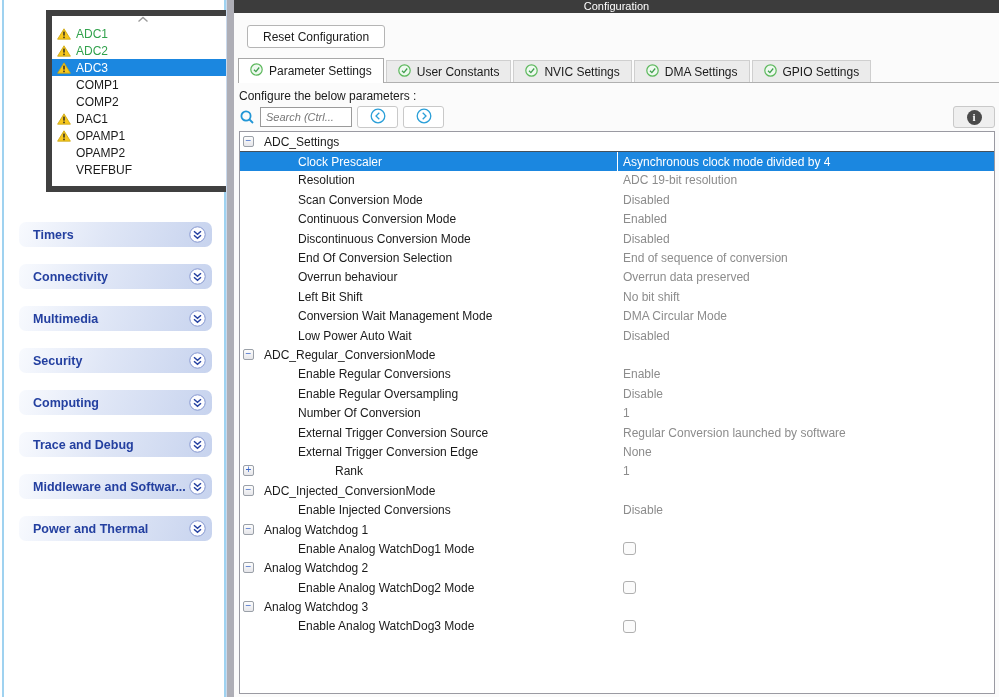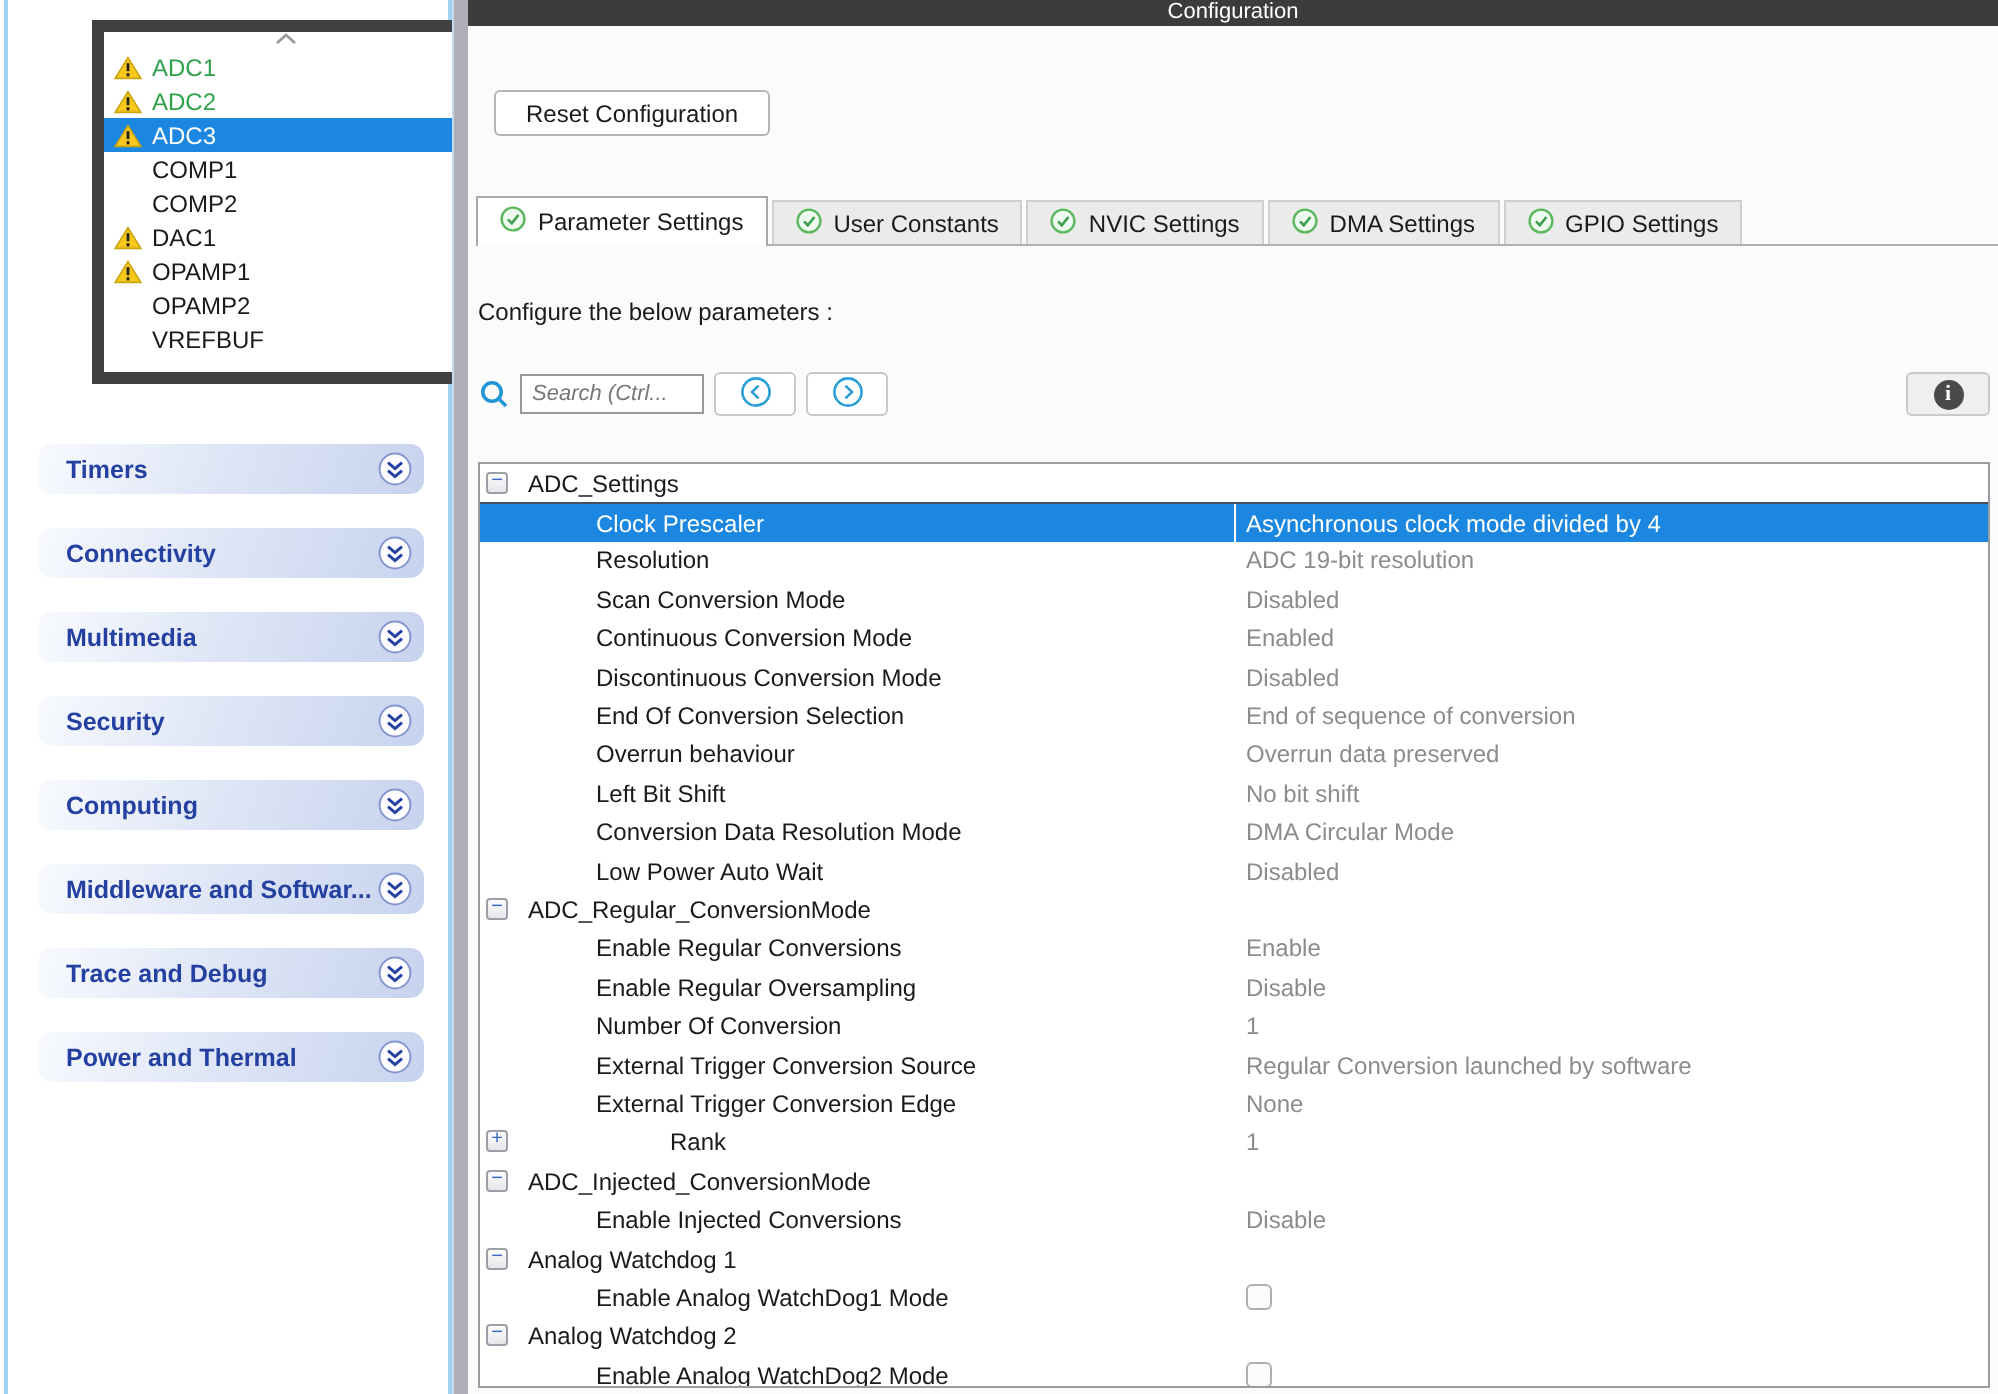--- a/index.html
+++ b/index.html
@@ -29,21 +29,21 @@
            color:var(--category-text);font-weight:bold;font-size:12.5px;
            font-family:"Liberation Sans","DejaVu Sans",sans-serif;
            display:flex;align-items:center;padding:0 6px 0 14px;}
   .cat-label{flex:1;white-space:nowrap;overflow:hidden;}
   .cat-chev{display:inline-flex;}
 
   
   .splitter{width:8px;background:#aeaeb6;border-left:1px solid #c9d9ec;cursor:col-resize;}
 
   
-  .right-panel{flex:1;min-width:0;display:flex;flex-direction:column;background:#fbfbfb;gap:20px;}
+  .right-panel{flex:1;min-width:0;display:flex;flex-direction:column;background:#fbfbfb;}
   .config-header{height:13px;background:var(--header-bar);color:#fff;font-size:11px;
                  line-height:13px;text-align:center;}
   .toolbar-row{padding:12px 0 10px 13px;}
   .reset-btn{height:23px;padding:0 15px;background:#fff;border:1px solid #b5b5b5;border-radius:3px;
              font-size:12px;font-family:inherit;color:#1a1a1a;cursor:pointer;}
   .tabs{display:flex;gap:2px;margin-left:4px;border-bottom:1px solid #b0b0b0;align-items:flex-end;}
   .tab{height:22px;display:flex;align-items:center;gap:6px;padding:0 11px;font-size:12px;
        background:#ebebeb;border:1px solid #cfcfcf;border-bottom:none;cursor:pointer;white-space:nowrap;}
   .tab.active{background:#fff;border-color:#a8a8a8;margin-bottom:-1px;height:25px;}
   .caption{font-size:12px;margin:6px 0 3px 5px;}
@@ -199,31 +199,31 @@
           <span class="cat-label">Computing</span>
           <span class="cat-chev">
             <svg width="17" height="17" viewBox="0 0 17 17">
               <circle cx="8.5" cy="8.5" r="7.7" fill="#fdfdff" stroke="#8496cf"></circle>
               <path d="M5 5.3 L8.5 8.3 L12 5.3" fill="none" stroke="#2440a0" stroke-width="1.5"></path>
               <path d="M5 9.3 L8.5 12.3 L12 9.3" fill="none" stroke="#2440a0" stroke-width="1.5"></path>
             </svg>
           </span>
         </button>
         <button class="cat-btn">
+          <span class="cat-label">Trace and Debug</span>
+          <span class="cat-chev">
+            <svg width="17" height="17" viewBox="0 0 17 17">
+              <circle cx="8.5" cy="8.5" r="7.7" fill="#fdfdff" stroke="#8496cf"></circle>
+              <path d="M5 5.3 L8.5 8.3 L12 5.3" fill="none" stroke="#2440a0" stroke-width="1.5"></path>
+              <path d="M5 9.3 L8.5 12.3 L12 9.3" fill="none" stroke="#2440a0" stroke-width="1.5"></path>
+            </svg>
+          </span>
+        </button>
+        <button class="cat-btn">
           <span class="cat-label">Middleware and Softwar...</span>
-          <span class="cat-chev">
-            <svg width="17" height="17" viewBox="0 0 17 17">
-              <circle cx="8.5" cy="8.5" r="7.7" fill="#fdfdff" stroke="#8496cf"></circle>
-              <path d="M5 5.3 L8.5 8.3 L12 5.3" fill="none" stroke="#2440a0" stroke-width="1.5"></path>
-              <path d="M5 9.3 L8.5 12.3 L12 9.3" fill="none" stroke="#2440a0" stroke-width="1.5"></path>
-            </svg>
-          </span>
-        </button>
-        <button class="cat-btn">
-          <span class="cat-label">Trace and Debug</span>
           <span class="cat-chev">
             <svg width="17" height="17" viewBox="0 0 17 17">
               <circle cx="8.5" cy="8.5" r="7.7" fill="#fdfdff" stroke="#8496cf"></circle>
               <path d="M5 5.3 L8.5 8.3 L12 5.3" fill="none" stroke="#2440a0" stroke-width="1.5"></path>
               <path d="M5 9.3 L8.5 12.3 L12 9.3" fill="none" stroke="#2440a0" stroke-width="1.5"></path>
             </svg>
           </span>
         </button>
         <button class="cat-btn">
           <span class="cat-label">Power and Thermal</span>
@@ -383,21 +383,21 @@
         <div class="tree-row">
           <div class="cell-name">
             <span class="lbl-param">Left Bit Shift</span>
           </div>
           <div class="cell-value">
             <span>No bit shift</span>
           </div>
         </div>
         <div class="tree-row">
           <div class="cell-name">
-            <span class="lbl-param">Conversion Data Resolution Mode</span>
+            <span class="lbl-param">Conversion Wait Management Mode</span>
           </div>
           <div class="cell-value">
             <span>DMA Circular Mode</span>
           </div>
         </div>
         <div class="tree-row">
           <div class="cell-name">
             <span class="lbl-param">Low Power Auto Wait</span>
           </div>
           <div class="cell-value">

